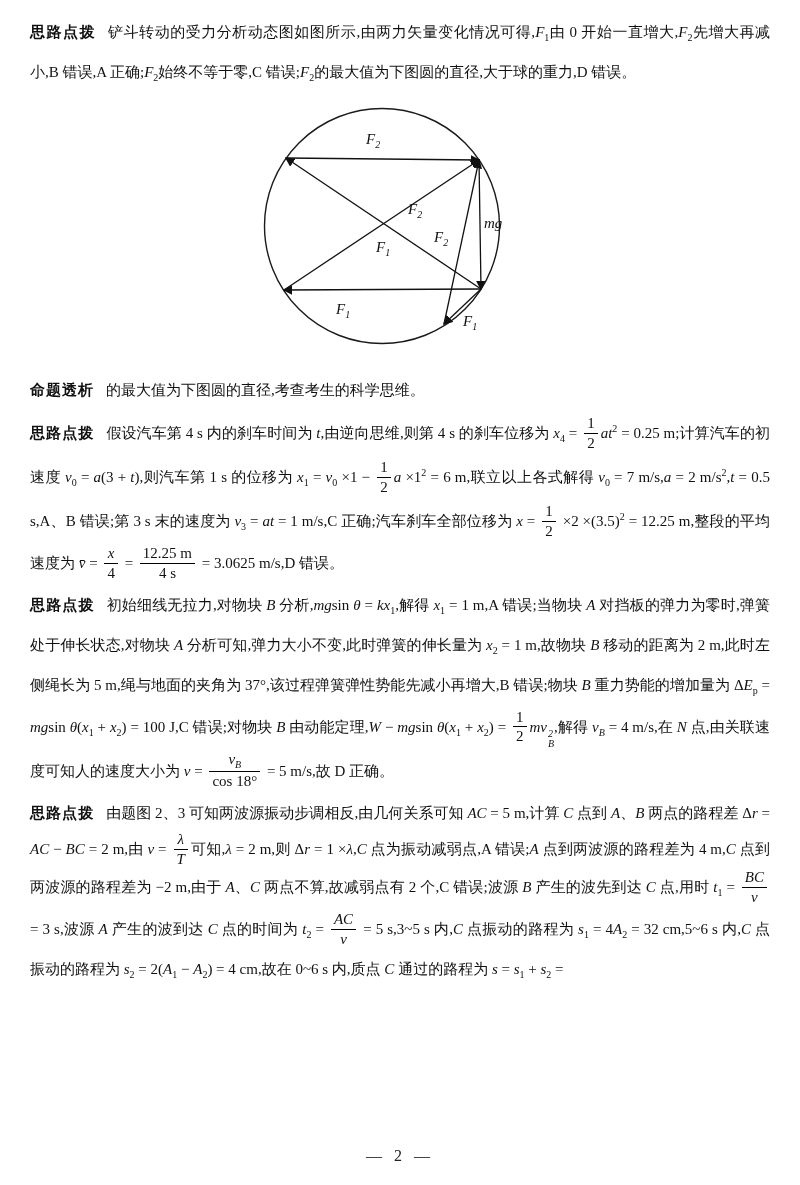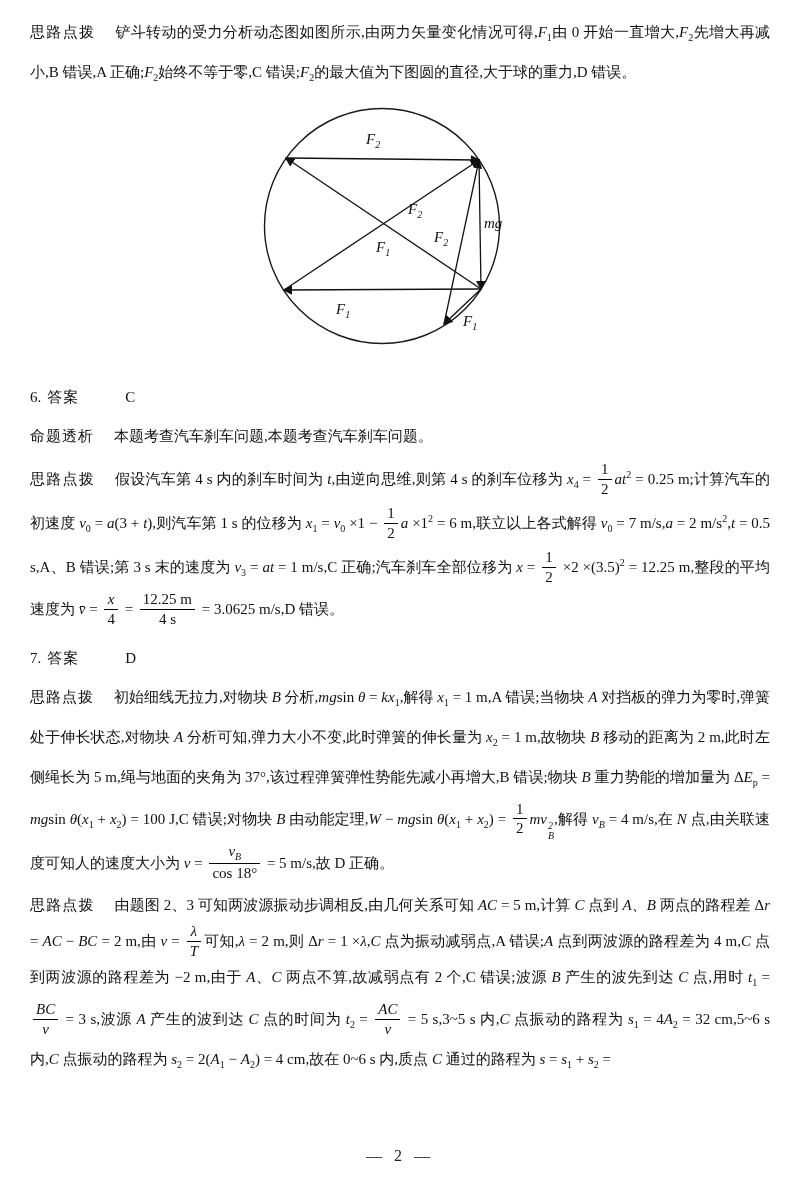--- a/index.html
+++ b/index.html
@@ -4,22 +4,22 @@
 <style>
   html,body{margin:0;padding:0;background:#ffffff;}
   body{
     width:800px;height:1185px;position:relative;overflow:hidden;
     font-family:"Liberation Serif",serif;font-size:15px;line-height:34px;color:#111;
   }
   .content{padding:10px 30px 0 30px;}
   p{margin:0;}
   .para{margin:5px 0;text-align:justify;}
   .heading{
-    font-family:"Liberation Sans",sans-serif;font-weight:normal;
-    margin-right:20px;letter-spacing:1px;white-space:nowrap;
+    font-family:"Liberation Sans",sans-serif;font-weight:bold;
+    margin-right:12px;letter-spacing:1px;white-space:nowrap;
   }
   .answer-line{margin:12px 0 5px 0;}
   .qnum{margin-right:6px;}
   .answer-letter{margin-left:26px;font-size:15px;}
   .tk-i{font-style:italic;font-family:"Liberation Serif",serif;}
   .tk-sub{font-size:10px;vertical-align:-4px;}
   .tk-sub.it{font-style:italic;}
   .tk-sup{font-size:10px;vertical-align:6px;}
   .frac{display:inline-block;vertical-align:-0.65em;text-align:center;line-height:1.25;margin:0 3px;}
   .frac .fr-n{display:block;border-bottom:1px solid #000;padding:0 3px;}
@@ -62,35 +62,29 @@
       <text class="svg-math" x="158" y="114"><tspan>F</tspan><tspan dy="4" font-size="10">2</tspan></text>
       <text class="svg-math" x="184" y="142"><tspan>F</tspan><tspan dy="4" font-size="10">2</tspan></text>
       <text class="svg-math" x="126" y="152"><tspan>F</tspan><tspan dy="4" font-size="10">1</tspan></text>
       <text class="svg-math" x="234" y="128">mg</text>
       <text class="svg-math" x="86" y="214"><tspan>F</tspan><tspan dy="4" font-size="10">1</tspan></text>
       <text class="svg-math" x="213" y="226"><tspan>F</tspan><tspan dy="4" font-size="10">1</tspan></text>
     </svg>
   </div>
 
   <div>
-    <p class="answer-line">
-      <span class="qnum">6.</span><span class="heading">答案</span><span class="answer-letter">C</span>
-    </p>
     <p class="para">
-      <span class="heading">命题透析</span><span>本题考查汽车刹车问题,本题考查汽车刹车问题。</span>
+      <span class="heading">命题透析</span><span>的最大值为下图圆的直径,考查考生的科学思维。</span>
     </p>
     <p class="para">
       <span class="heading">思路点拨</span><span>假设汽车第 4 s 内的刹车时间为 <span class="tk-i">t</span>,由逆向思维,则第 4 s 的刹车位移为 <span class="tk-i">x</span><span class="tk-sub">4</span> = <span class="frac"><span class="fr-n">1</span><span class="fr-d">2</span></span><span class="tk-i">at</span><span class="tk-sup">2</span> = 0.25 m;计算汽车的初速度 <span class="tk-i">v</span><span class="tk-sub">0</span> = <span class="tk-i">a</span>(3 + <span class="tk-i">t</span>),则汽车第 1 s 的位移为 <span class="tk-i">x</span><span class="tk-sub">1</span> = <span class="tk-i">v</span><span class="tk-sub">0</span> ×1 − <span class="frac"><span class="fr-n">1</span><span class="fr-d">2</span></span><span class="tk-i">a</span> ×1<span class="tk-sup">2</span> = 6 m,联立以上各式解得 <span class="tk-i">v</span><span class="tk-sub">0</span> = 7 m/s,<span class="tk-i">a</span> = 2 m/s<span class="tk-sup">2</span>,<span class="tk-i">t</span> = 0.5 s,A、B 错误;第 3 s 末的速度为 <span class="tk-i">v</span><span class="tk-sub">3</span> = <span class="tk-i">at</span> = 1 m/s,C 正确;汽车刹车全部位移为 <span class="tk-i">x</span> = <span class="frac"><span class="fr-n">1</span><span class="fr-d">2</span></span> ×2 ×(3.5)<span class="tk-sup">2</span> = 12.25 m,整段的平均速度为 <span class="tk-i">v̄</span> = <span class="frac"><span class="fr-n"><span class="tk-i">x</span></span><span class="fr-d">4</span></span> = <span class="frac"><span class="fr-n">12.25 m</span><span class="fr-d">4 s</span></span> = 3.0625 m/s,D 错误。</span>
     </p>
   </div>
 
   <div>
-    <p class="answer-line">
-      <span class="qnum">7.</span><span class="heading">答案</span><span class="answer-letter">D</span>
-    </p>
     <p class="para">
       <span class="heading">思路点拨</span><span>初始细线无拉力,对物块 <span class="tk-i">B</span> 分析,<span class="tk-i">mg</span>sin <span class="tk-i">θ</span> = <span class="tk-i">kx</span><span class="tk-sub">1</span>,解得 <span class="tk-i">x</span><span class="tk-sub">1</span> = 1 m,A 错误;当物块 <span class="tk-i">A</span> 对挡板的弹力为零时,弹簧处于伸长状态,对物块 <span class="tk-i">A</span> 分析可知,弹力大小不变,此时弹簧的伸长量为 <span class="tk-i">x</span><span class="tk-sub">2</span> = 1 m,故物块 <span class="tk-i">B</span> 移动的距离为 2 m,此时左侧绳长为 5 m,绳与地面的夹角为 37°,该过程弹簧弹性势能先减小再增大,B 错误;物块 <span class="tk-i">B</span> 重力势能的增加量为 Δ<span class="tk-i">E</span><span class="tk-sub">p</span> = <span class="tk-i">mg</span>sin <span class="tk-i">θ</span>(<span class="tk-i">x</span><span class="tk-sub">1</span> + <span class="tk-i">x</span><span class="tk-sub">2</span>) = 100 J,C 错误;对物块 <span class="tk-i">B</span> 由动能定理,<span class="tk-i">W</span> − <span class="tk-i">mg</span>sin <span class="tk-i">θ</span>(<span class="tk-i">x</span><span class="tk-sub">1</span> + <span class="tk-i">x</span><span class="tk-sub">2</span>) = <span class="frac"><span class="fr-n">1</span><span class="fr-d">2</span></span><span class="tk-i">mv</span><span class="supsub">
             <span>2</span>
             <span>B</span>
           </span>,解得 <span class="tk-i">v</span><span class="tk-sub it">B</span> = 4 m/s,在 <span class="tk-i">N</span> 点,由关联速度可知人的速度大小为 <span class="tk-i">v</span> = <span class="frac"><span class="fr-n"><span class="tk-i">v</span><span class="tk-sub it">B</span></span><span class="fr-d">cos 18°</span></span> = 5 m/s,故 D 正确。</span>
     </p>
   </div>
 
   <div>
     <p class="para">

